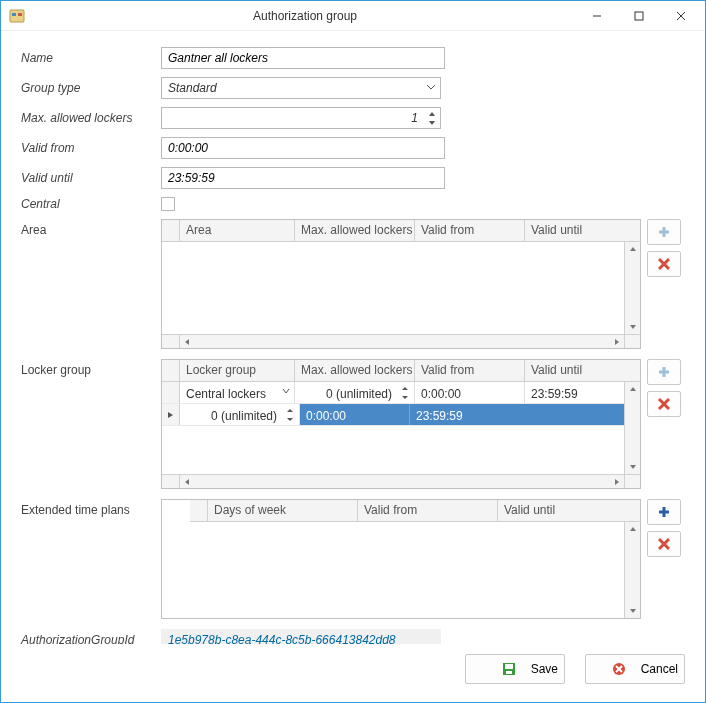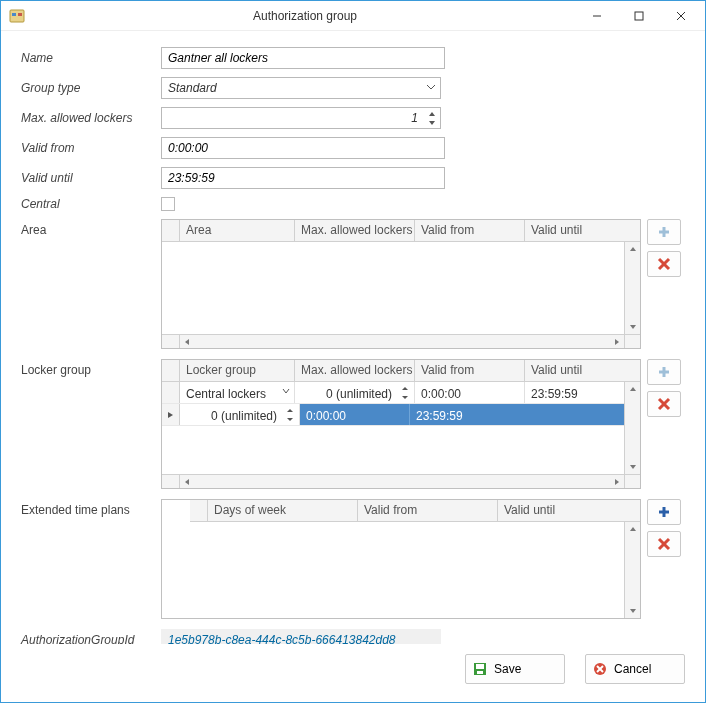--- a/index.html
+++ b/index.html
@@ -215,22 +215,22 @@
     padding: 10px 20px 18px 20px;
     display: flex;
     justify-content: flex-end;
     gap: 20px;
   }
   .btn {
     width: 100px; height: 30px;
     border: 1px solid #c9c9c9;
     background: #fdfdfd;
     border-radius: 2px;
-    display:flex; align-items:center; justify-content:flex-start;
-    gap:6px;
+    display:flex; align-items:center; justify-content:flex-end;
+    gap:14px;
     font: inherit;
   }
 
   svg { display:block; }
 </style>
 </head>
 <body>
 
 <div class="window">
 

